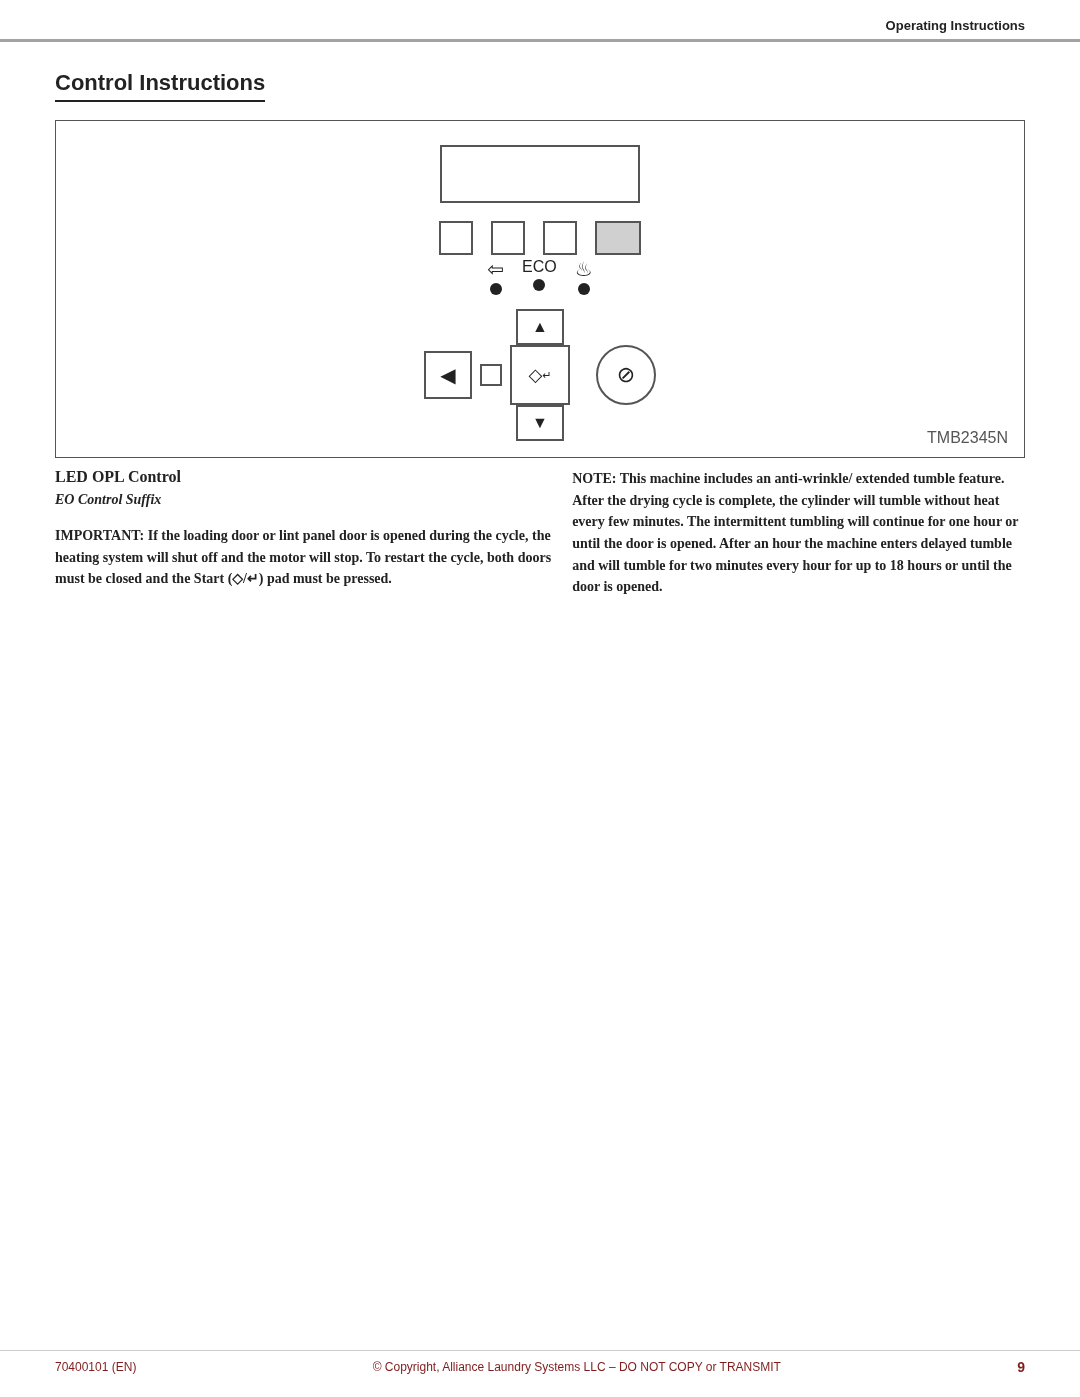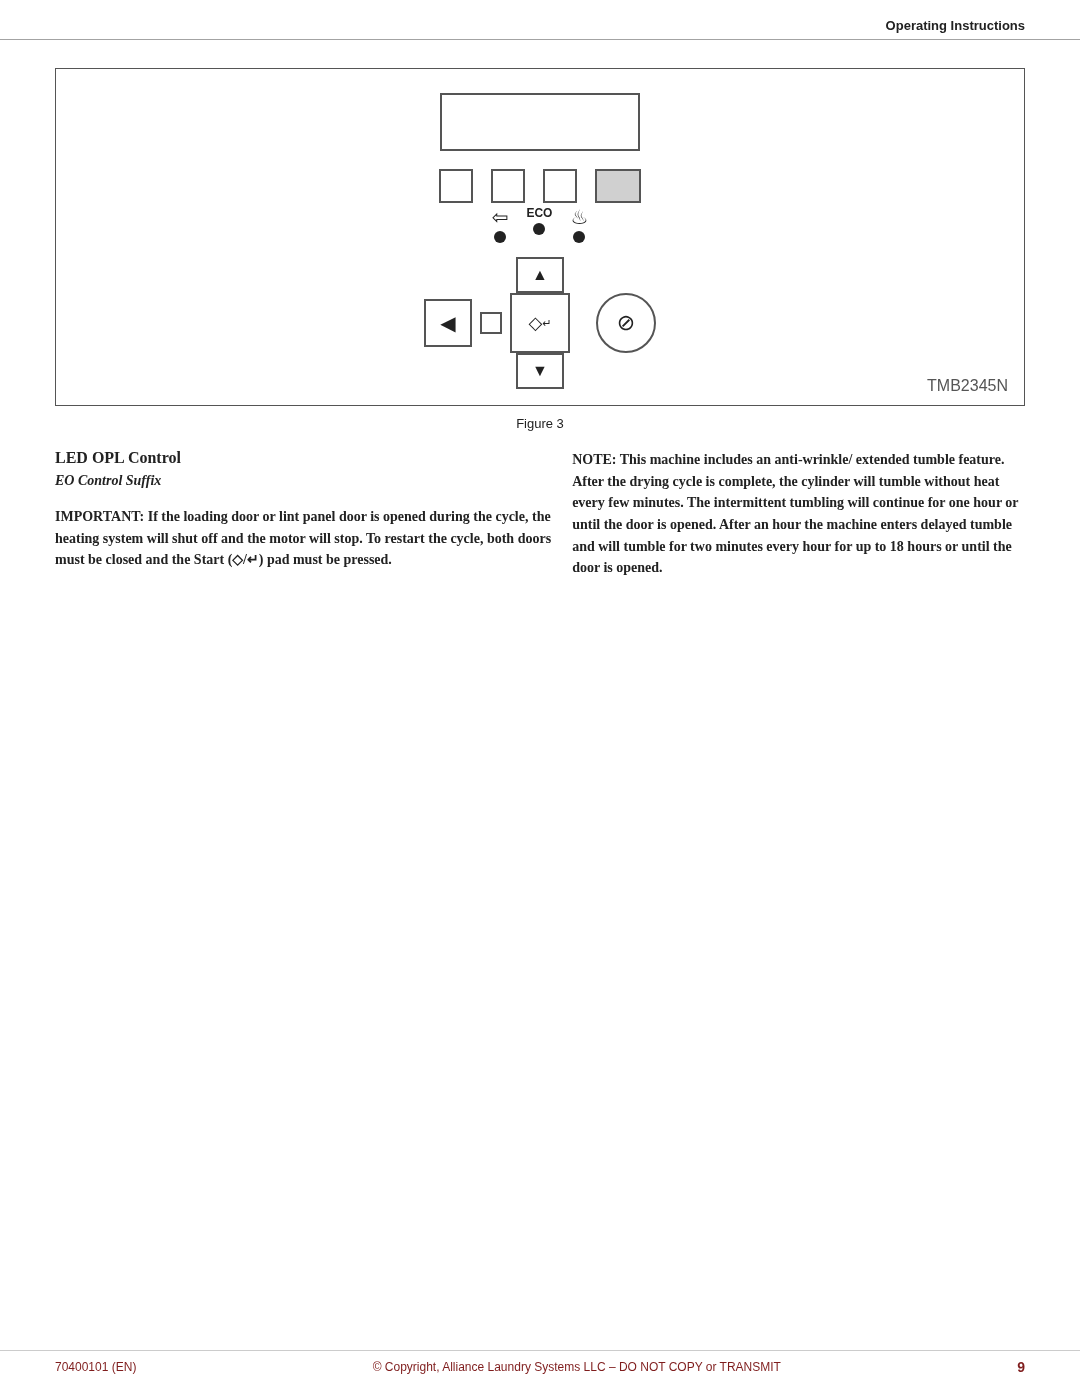--- a/index.html
+++ b/index.html
@@ -11,21 +11,21 @@
       font-size: 14px;
       color: #222;
       position: relative;
     }
 
     
     .page-header {
       display: flex;
       justify-content: flex-end;
       padding: 18px 55px 6px 55px;
-      border-bottom: 1px solid #a3a3a3;
+      border-bottom: 3px solid #a3a3a3;
     }
     .page-header-title {
       font-weight: bold;
       font-size: 13px;
     }
 
     
     .content {
       padding: 28px 55px 60px 55px;
     }
@@ -301,41 +301,42 @@
 </head>
 <body>
 
 <div class="page-header">
   <span class="page-header-title">Operating Instructions</span>
 </div>
 
 <div class="content">
 
   
+  <div class="section-title">Control Instructions</div>
 
   
   <div class="figure-box">
     <div class="control-panel">
 
       <div class="display-rect"></div>
 
       <div class="top-buttons-row">
         <div class="btn-square"></div>
         <div class="btn-square"></div>
         <div class="btn-square"></div>
         <div class="btn-square-label" style="background:#d0d0d0;"></div>
       </div>
 
       <div class="icons-dots-row">
         <div class="icon-dot-group">
           <span class="icon-symbol">⇦</span>
           <div class="dot"></div>
         </div>
         <div class="icon-dot-group">
-          <span class="icon-symbol" style="font-weight:bold;font-size:12px;">ECO</span>
+          <span class="icon-symbol" style="font-weight:normal;font-size:16px;">ECO</span>
           <div class="dot"></div>
         </div>
         <div class="icon-dot-group">
           <span class="icon-symbol">♨</span>
           <div class="dot"></div>
         </div>
       </div>
 
       <div class="nav-cluster">
 
@@ -351,21 +352,20 @@
         </div>
 
         <div class="btn-stop">⊘</div>
       </div>
 
     </div>
     <span class="tmb-label">TMB2345N</span>
   </div>
 
   
-  <div class="figure-label">Figure 3</div>
 
   
   <div class="two-col">
 
     <div class="col-left">
       <div class="subsection-title">LED OPL Control</div>
       <div class="subsection-subtitle">EO Control Suffix</div>
 
 
       <p class="para bold">

